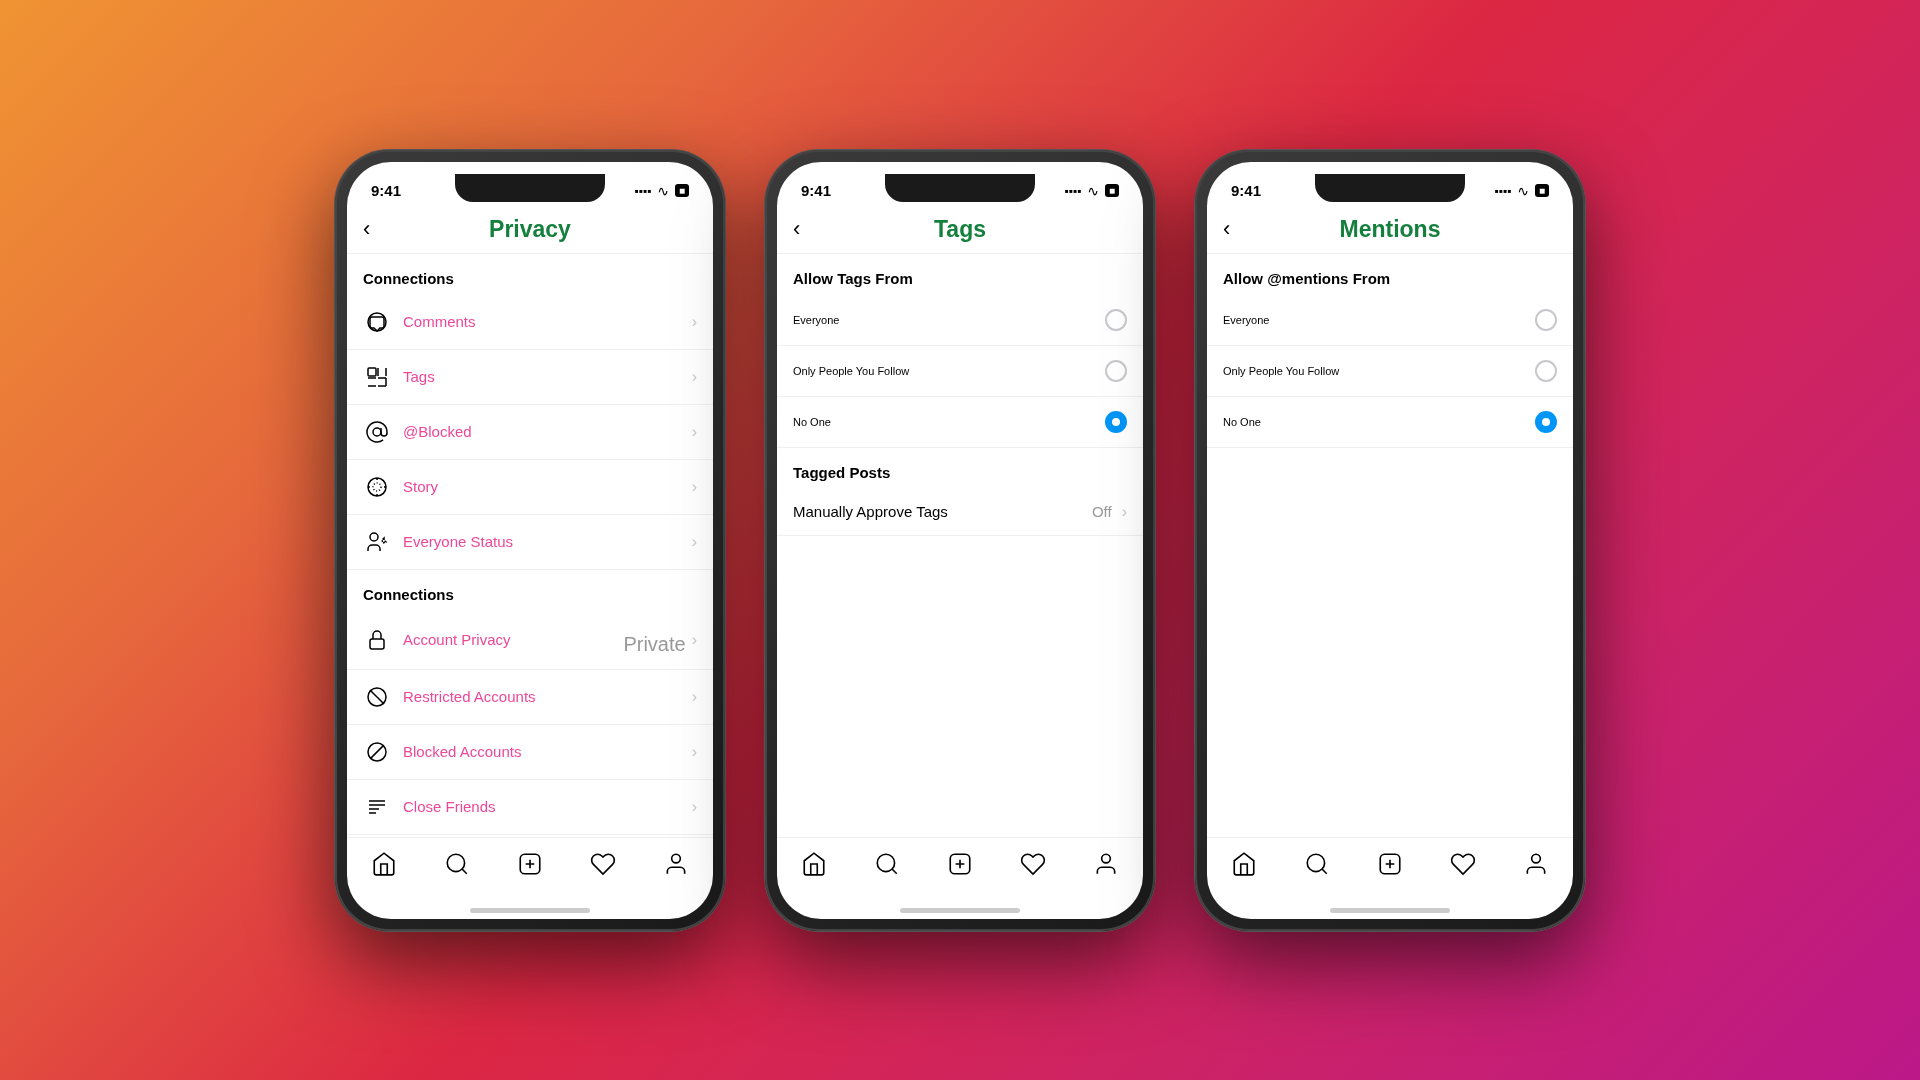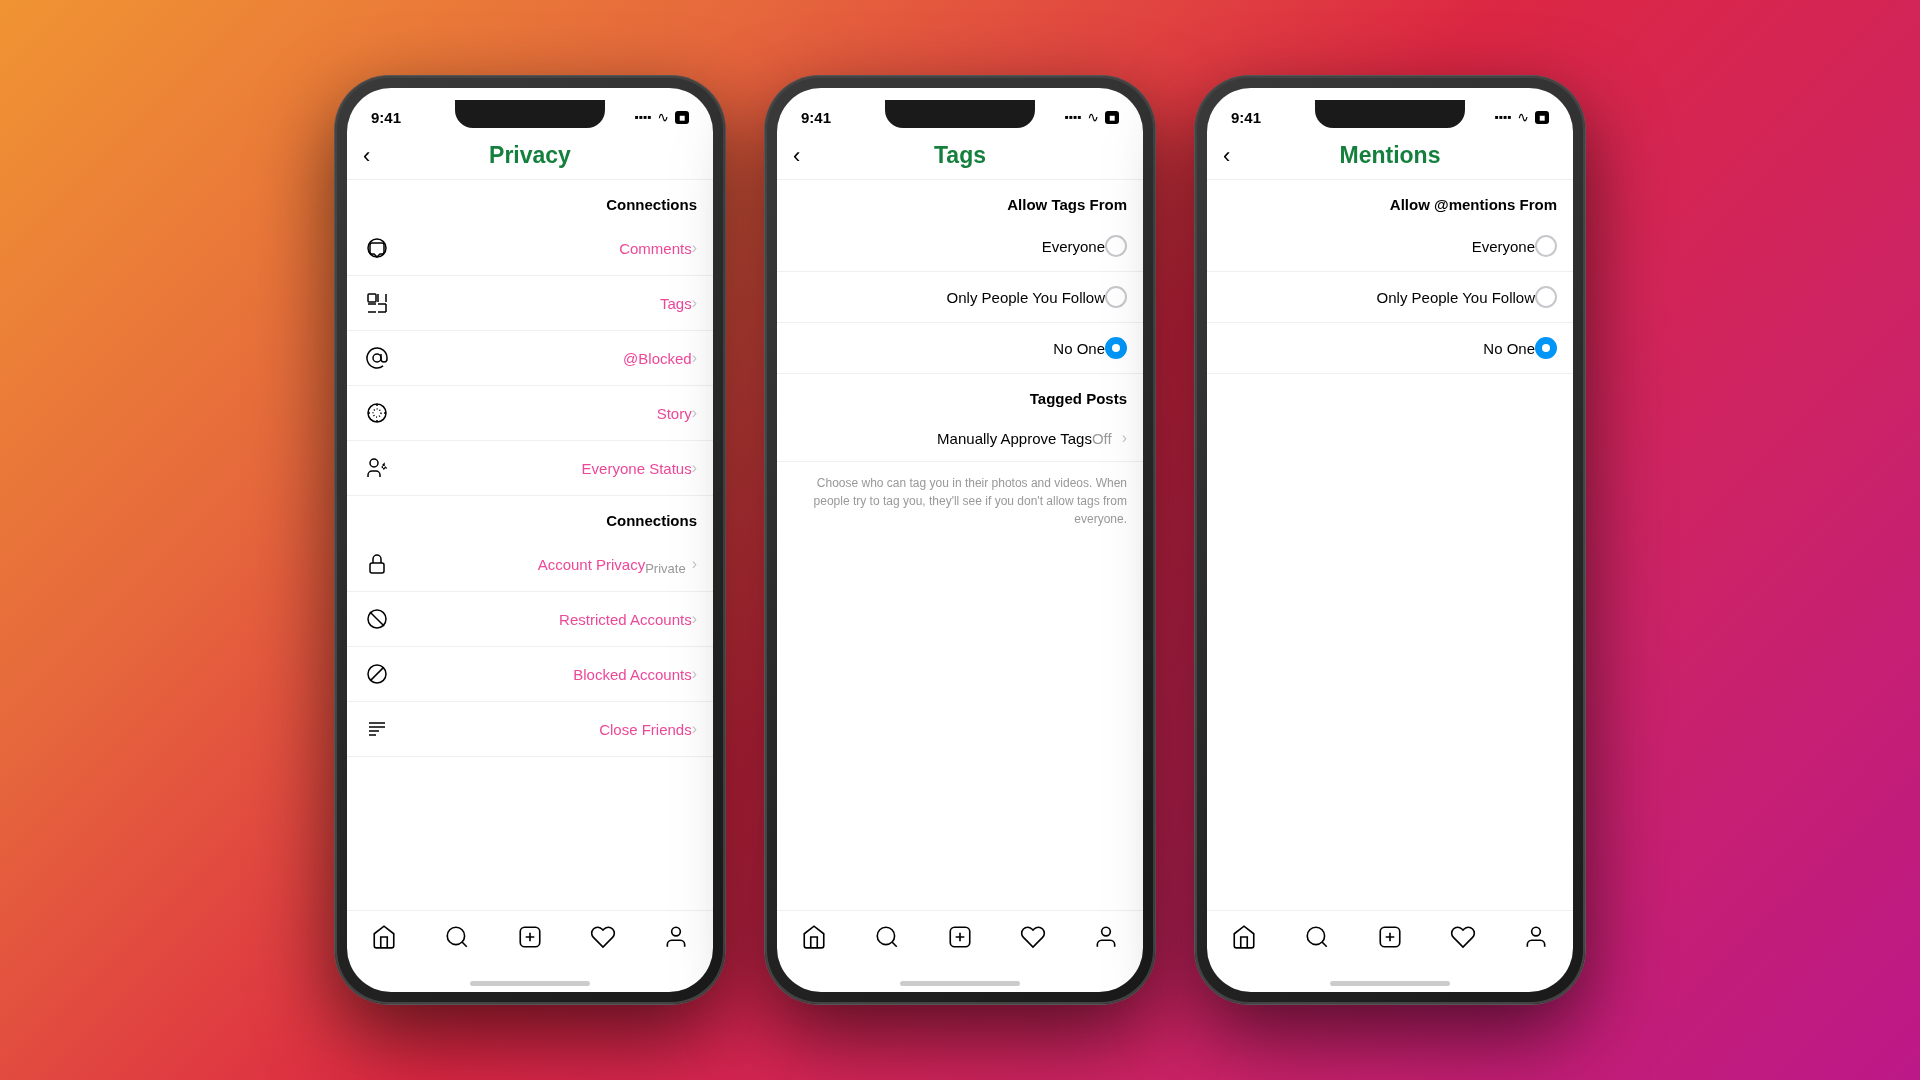--- a/index.html
+++ b/index.html
@@ -12,22 +12,21 @@
       align-items: center;
       justify-content: center;
       gap: 40px;
       font-family: -apple-system, BlinkMacSystemFont, 'Helvetica Neue', Arial, sans-serif;
       overflow: hidden;
     }
 
     .phone-wrapper {
       position: relative;
       width: 390px;
-      height: 928px;
-      text-align: right;
+      height: 781px;
     }
 
     .phone-shell {
       position: absolute;
       inset: 0;
       border-radius: 54px;
       background: linear-gradient(145deg, #3a3a3a, #1a1a1a);
       box-shadow:
         0 0 0 1px #555,
         0 30px 80px rgba(0,0,0,0.6),
@@ -166,21 +165,21 @@
       stroke-width: 1.5;
     }
 
     .menu-label {
       flex: 1;
       font-size: 15px;
       color: #ec4899;
     }
 
     .menu-value {
-      font-size: 13px;
+      font-size: 20px;
       color: #999;
       margin-right: 6px;
       margin-top: 9px;
     }
 
     .menu-chevron {
       font-size: 16px;
       color: #c7c7cc;
     }
 
@@ -224,21 +223,21 @@
     
     .radio-item {
       display: flex;
       align-items: center;
       padding: 14px 16px;
       border-bottom: 0.5px solid #efefef;
     }
 
     .radio-label {
       flex: 1;
-      font-size: 15px;
+      font-size: 11px;
       color: #000;
     }
 
     .radio-btn {
       width: 22px;
       height: 22px;
       border-radius: 50%;
       border: 2px solid #c7c7cc;
       display: flex;
       align-items: center;
@@ -487,21 +486,20 @@
         <span class="radio-label">No One</span>
         <div class="radio-btn selected"></div>
       </div>
 
       <div class="section-heading">Tagged Posts</div>
       <div class="toggle-item">
         <span class="toggle-label">Manually Approve Tags</span>
         <span class="toggle-value">Off</span>
         <span class="toggle-chevron">›</span>
       </div>
-      <div class="desc-text">Choose who can tag you in their photos and videos. When people try to tag you, they'll see if you don't allow tags from everyone.</div>
     </div>
     <div class="bottom-nav">
       <div class="nav-tab">
         <svg viewBox="0 0 24 24">
             <path d="M3 9l9-7 9 7v11a2 2 0 01-2 2H5a2 2 0 01-2-2z"></path>
             <polyline points="9,22 9,12 15,12 15,22"></polyline>
           </svg>
       </div>
       <div class="nav-tab">
         <svg viewBox="0 0 24 24">

